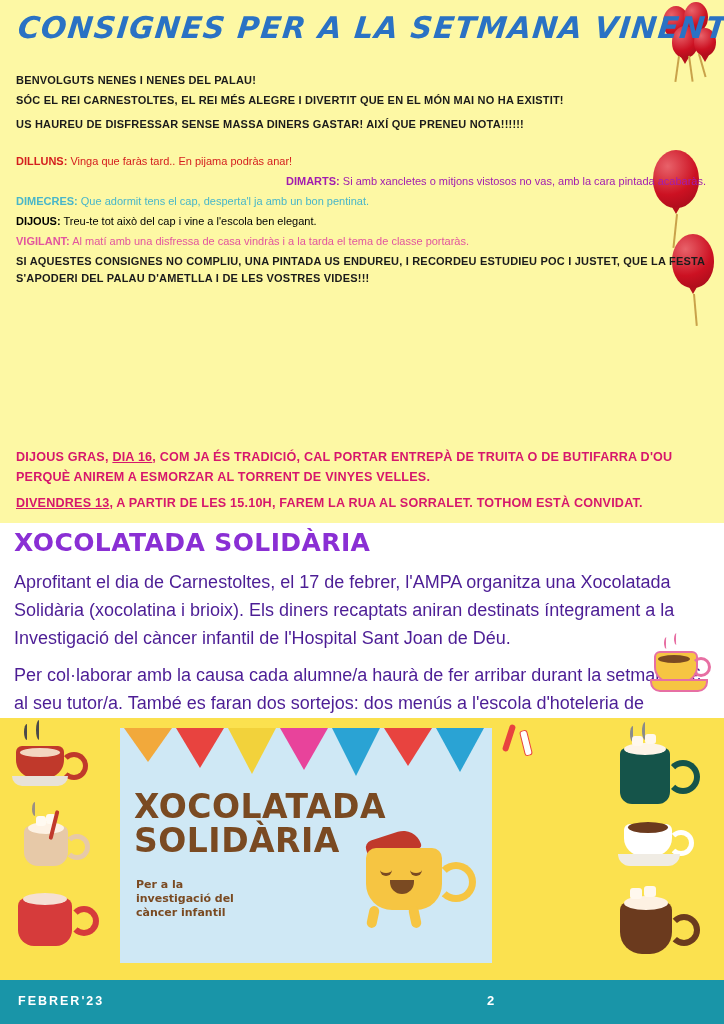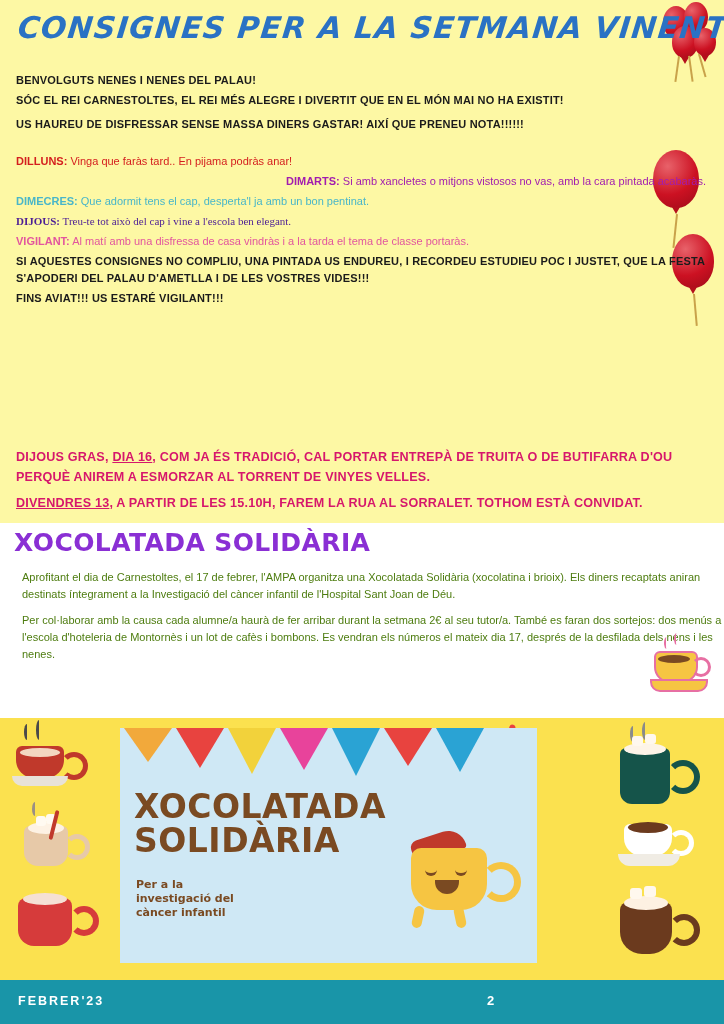--- a/index.html
+++ b/index.html
@@ -62,21 +62,21 @@
   .intro-line { font-weight: 600; letter-spacing: .2px; }
 
   .day {
     margin: 0 0 2px 0;
   }
   .day .dayname { font-weight: bold; }
 
   .d-dilluns { color: #d41e1e; }
   .d-dimarts { color: #a21caf; text-align: right; }
   .d-dimecres { color: #49b6c9; }
-  .d-dijous  { color: #4c1d95; font-family: Liberation Serif, serif; }
+  .d-dijous  { color: #000000; }
   .d-divendres { color: #e2559e; }
 
   .closing { margin-top: 8px; }
 
   .magenta-block {
     position: absolute;
     left: 16px;
     top: 448px;
     width: 690px;
     color: #d6176c;
@@ -125,26 +125,26 @@
     left: 14px;
     top: 5px;
     font-size: 25px;
     font-weight: bold;
     color: #8a2fd4;
     letter-spacing: .4px;
     font-family: "DejaVu Sans", sans-serif;
   }
   .mid-text {
     position: absolute;
-    left: 22px;
+    left: 14px;
     top: 46px;
     width: 700px;
-    font-size: 11px;
+    font-size: 18px;
     line-height: 1.55;
-    color: #4d7c0f;
+    color: #4c1d95;
   }
   .mid-text p { margin: 0 0 9px 0; }
 
   
   .cup-illus {
     position: absolute;
     right: 12px;
     top: 118px;
     width: 62px;
     height: 54px;
@@ -199,21 +199,20 @@
   }
 
   .poster {
     position: absolute;
     left: 120px;
     top: 10px;
     width: 372px;
     height: 235px;
     background: #cfe8f5;
     overflow: hidden;
-    padding-left: 45px;
   }
   .bunting {
     position: absolute;
     top: 0;
     width: 0; height: 0;
     border-left: 24px solid transparent;
     border-right: 24px solid transparent;
   }
   .poster-title {
     position: absolute;
@@ -381,21 +380,20 @@
       <p class="day d-dijous">
         <span class="dayname">DIJOUS:</span>
         <span>Treu-te tot això del cap i vine a l'escola ben elegant.</span>
       </p>
       <p class="day d-divendres">
         <span class="dayname">VIGILANT:</span>
         <span>Al matí amb una disfressa de casa vindràs i a la tarda el tema de classe portaràs.</span>
       </p>
 
       <p class="closing intro-line">SI AQUESTES CONSIGNES NO COMPLIU, UNA PINTADA US ENDUREU, I RECORDEU ESTUDIEU POC I JUSTET, QUE LA FESTA S'APODERI DEL PALAU D'AMETLLA I DE LES VOSTRES VIDES!!!</p>
-      <p class="intro-line">FINS AVIAT!!!   US ESTARÉ VIGILANT!!!</p>
     </div>
 
     <div class="magenta-block">
       <p>
         <span>DIJOUS GRAS, </span><span class="u">DIA 16</span><span>, COM JA ÉS TRADICIÓ, CAL PORTAR ENTREPÀ DE TRUITA O DE BUTIFARRA D'OU PERQUÈ ANIREM A ESMORZAR AL TORRENT DE VINYES VELLES.</span>
       </p>
       <p>
         <span class="u">DIVENDRES 13</span><span>, A PARTIR DE LES 15.10H, FAREM LA RUA AL SORRALET. TOTHOM ESTÀ CONVIDAT.</span>
       </p>
     </div>

